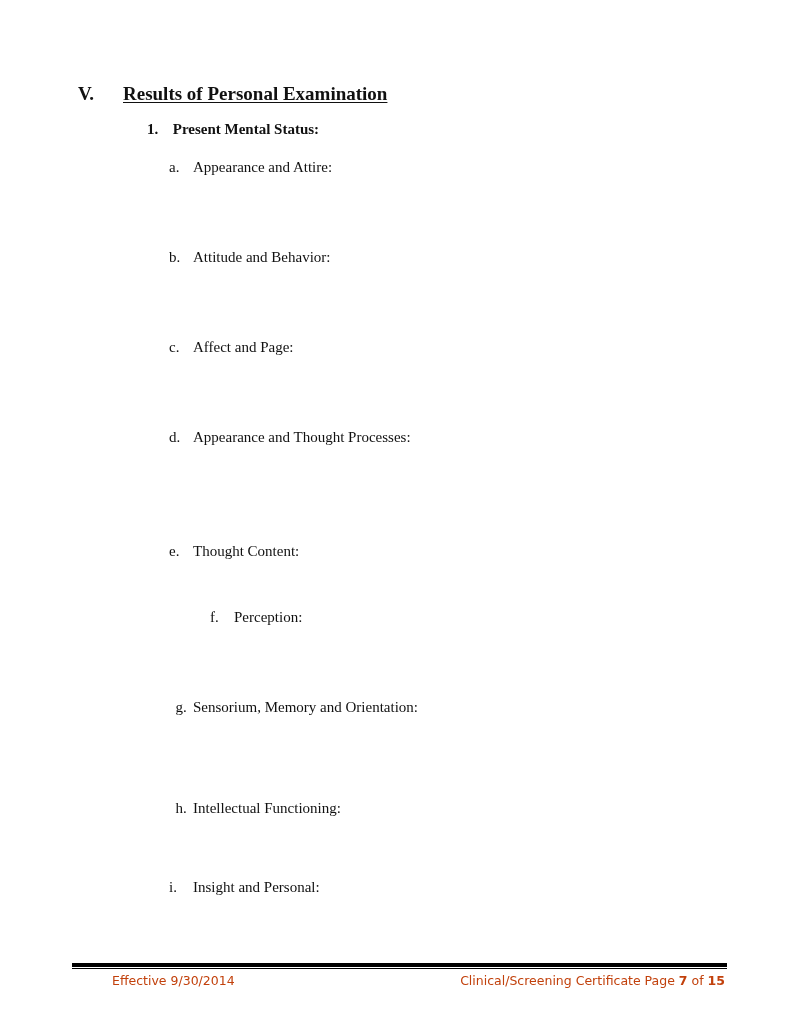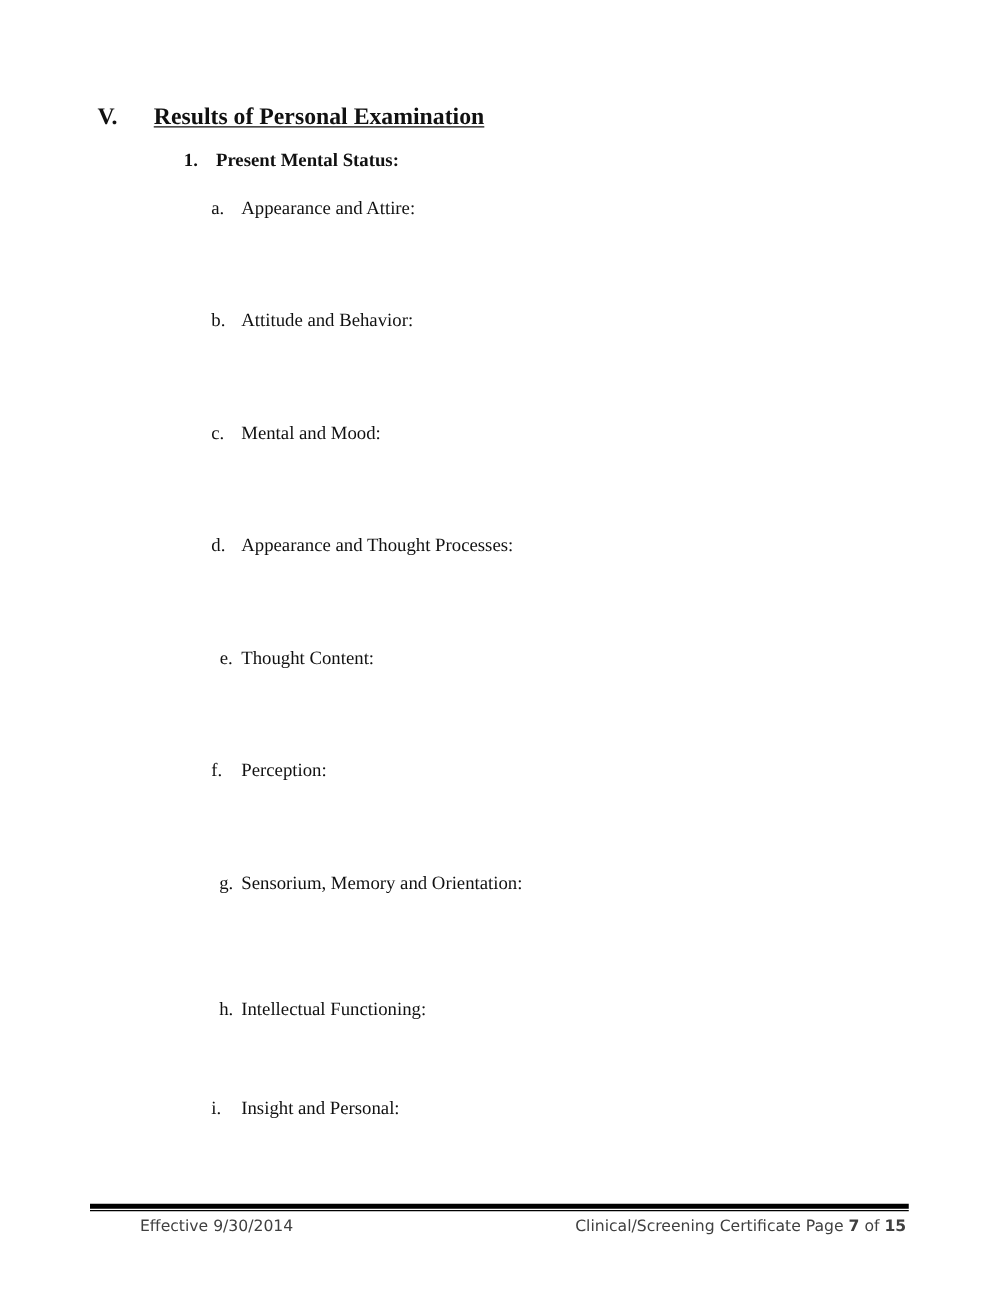--- a/index.html
+++ b/index.html
@@ -71,21 +71,21 @@
       top: 968px;
       width: 655px;
       height: 1px;
       background: #000;
     }
     .footer {
       position: absolute;
       top: 973px;
       font-family: "DejaVu Sans", "Liberation Sans", sans-serif;
       font-size: 12.5px;
-      color: #404040;
+      color: #c2410c;
       white-space: nowrap;
     }
     .footer-left { left: 112px; }
     .footer-right { right: 75px; }
     .footer-right b { font-weight: bold; }
   </style>
 </head>
 <body>
 
 <div class="section-heading">
@@ -98,29 +98,29 @@
   <span>Present Mental Status:</span>
 </div>
 
 <div class="subitem" style="top:159px;">
   <span class="letter">a.</span><span>Appearance and Attire:</span>
 </div>
 <div class="subitem" style="top:249px;">
   <span class="letter">b.</span><span>Attitude and Behavior:</span>
 </div>
 <div class="subitem" style="top:339px;">
-  <span class="letter">c.</span><span>Mental and Mood:</span>
+  <span class="letter">c.</span><span>Affect and Page:</span>
 </div>
 <div class="subitem" style="top:429px;">
   <span class="letter">d.</span><span>Appearance and Thought Processes:</span>
 </div>
-<div class="subitem" style="top:519px;text-align:center;">
+<div class="subitem" style="top:543px;">
   <span class="letter">e.</span><span>Thought Content:</span>
 </div>
-<div class="subitem" style="top:609px;">
+<div class="subitem" style="top:609px;margin-left:41px;">
   <span class="letter">f.</span><span>Perception:</span>
 </div>
 <div class="subitem" style="top:699px;text-align:center;">
   <span class="letter">g.</span><span>Sensorium, Memory and Orientation:</span>
 </div>
 <div class="subitem" style="top:800px;text-align:center;">
   <span class="letter">h.</span><span>Intellectual Functioning:</span>
 </div>
 <div class="subitem" style="top:879px;">
   <span class="letter">i.</span><span>Insight and Personal:</span>

